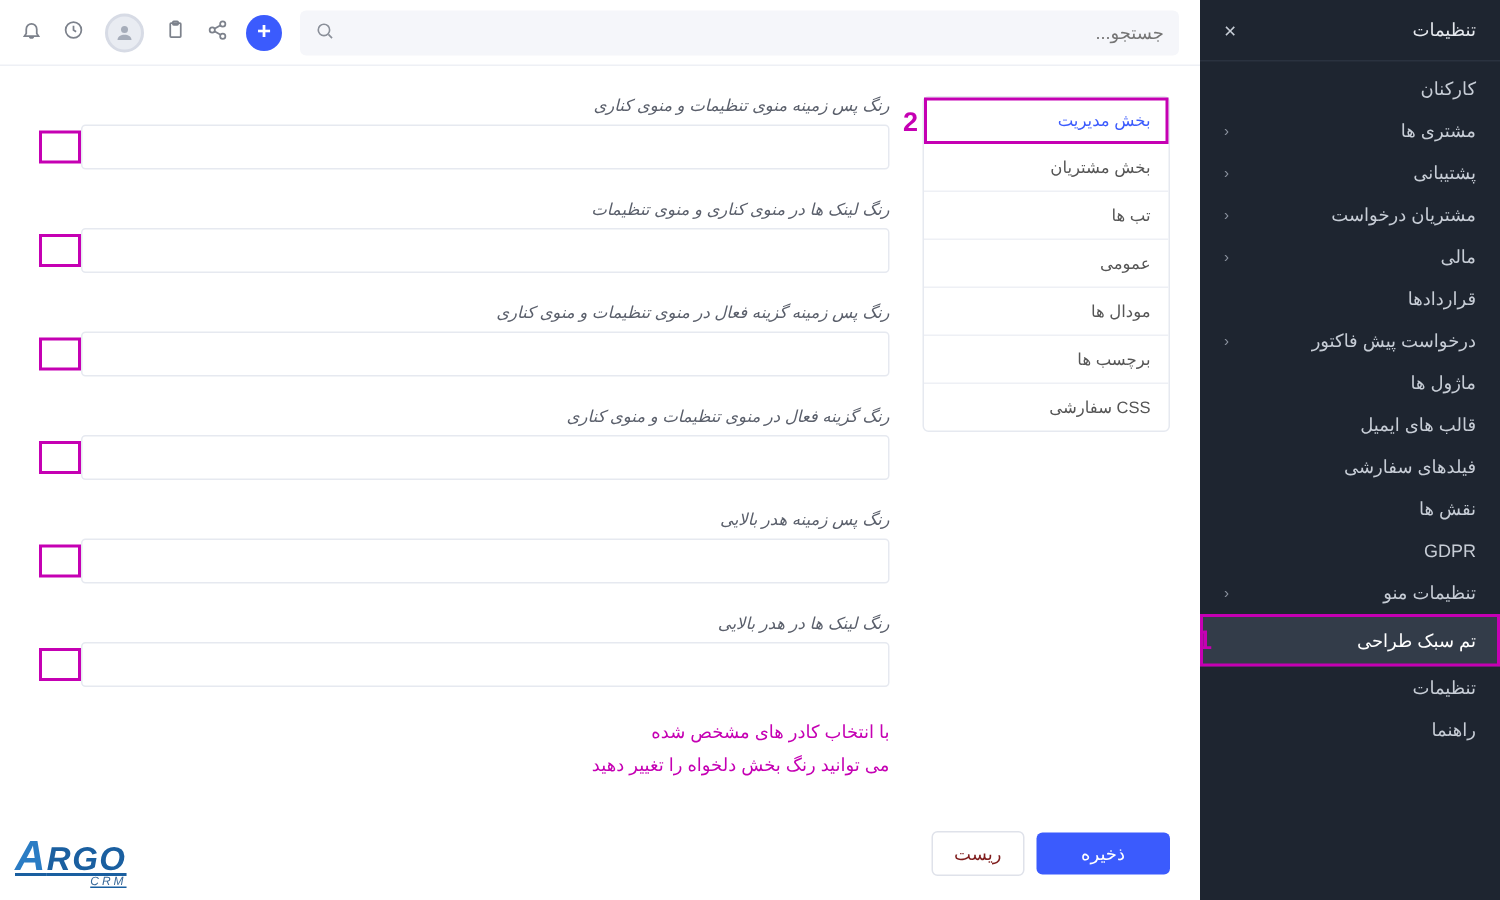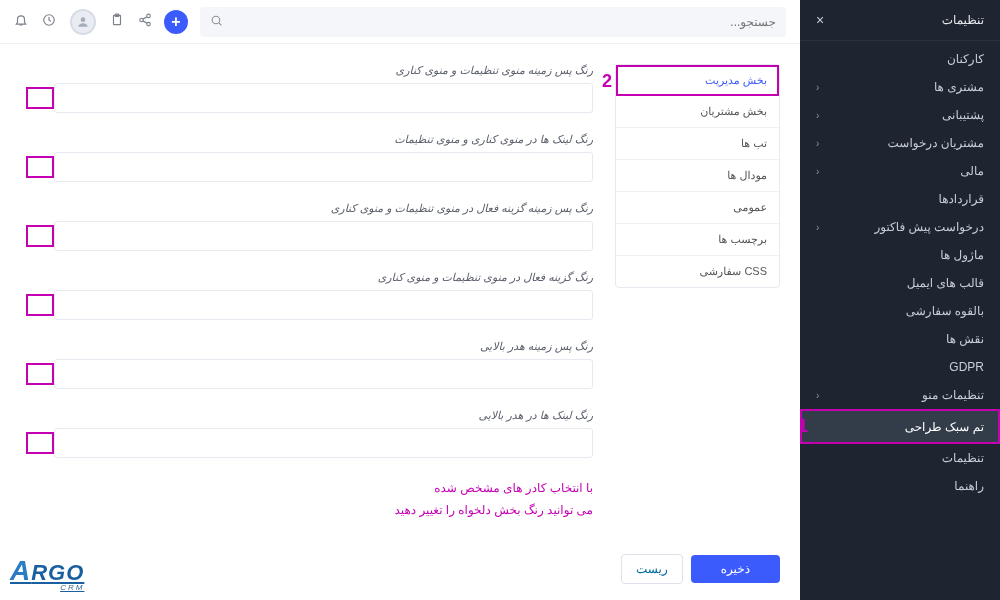--- a/index.html
+++ b/index.html
@@ -32,21 +32,21 @@
 .marker-2 { position: absolute; left: -16px; top: 4px; color: #c500b3; font-weight: bold; font-size: 18px; }
 .form-area { flex: 1; padding-right: 4px; overflow-y: auto; }
 .field { margin-bottom: 20px; }
 .field-label { font-size: 11px; color: #5a5f6b; margin-bottom: 6px; display: block; font-style: italic; }
 .field-input-row { display: flex; align-items: center; }
 .color-box { width: 28px; height: 22px; border: 2px solid #c500b3; background: #fff; margin-left: 6px; cursor: pointer; }
 .text-input { flex: 1; height: 30px; border: 1px solid #e6e9f0; border-radius: 3px; padding: 0 8px; background: #fff; }
 .help-text { color: #c500b3; font-size: 12px; line-height: 1.8; margin-top: 6px; }
 .footer { padding: 12px 20px 16px; display: flex; gap: 8px; align-items: center; }
 .btn-save { background: #3b5bfd; color: #fff; border: none; border-radius: 4px; padding: 7px 30px; font-size: 12px; cursor: pointer; }
-.btn-reset { background: #fff; color: #0369a1; border: 1px solid #dfe2ea; border-radius: 4px; padding: 7px 14px; font-size: 12px; cursor: pointer; }
+.btn-reset { background: #fff; color: #7f1d1d; border: 1px solid #dfe2ea; border-radius: 4px; padding: 7px 14px; font-size: 12px; cursor: pointer; }
 .logo { position: absolute; bottom: 8px; left: 10px; font-style: italic; color: #1a5fa0; z-index: 2; pointer-events: none; text-decoration: underline; }
 .logo-main { font-size: 22px; font-weight: bold; letter-spacing: 1px; }
 .logo-a { color: #2a7cc4; font-size: 28px; }
 .logo-sub { font-size: 8px; letter-spacing: 2px; color: #3a6a9a; text-align: right; margin-top: -4px; }
 </style>
 </head>
 <body>
 
 <div class="app">
   <aside class="sidebar">
@@ -81,21 +81,21 @@
           <span>درخواست پیش فاکتور</span>
           <span class="chev">‹</span>
         </div>
         <div class="sidebar-item">
           <span>ماژول ها</span>
         </div>
         <div class="sidebar-item">
           <span>قالب های ایمیل</span>
         </div>
         <div class="sidebar-item">
-          <span>بالقوه سفارشی</span>
+          <span>فیلدهای سفارشی</span>
         </div>
         <div class="sidebar-item">
           <span>نقش ها</span>
         </div>
         <div class="sidebar-item">
           <span>GDPR</span>
         </div>
         <div class="sidebar-item">
           <span>تنظیمات منو</span>
           <span class="chev">‹</span>
@@ -161,22 +161,22 @@
         </span>
       </div>
     </div>
 
     <div class="content">
       <nav class="sec-nav">
         <div class="sec-nav-list" id="secnav-list">
             <div class="sec-nav-item active">بخش مدیریت<span class="marker-2">2</span></div>
             <div class="sec-nav-item">بخش مشتریان</div>
             <div class="sec-nav-item">تب ها</div>
+            <div class="sec-nav-item">عمومی</div>
             <div class="sec-nav-item">مودال ها</div>
-            <div class="sec-nav-item">عمومی</div>
             <div class="sec-nav-item">برچسب ها</div>
             <div class="sec-nav-item">CSS سفارشی</div>
           </div>
       </nav>
       <div class="form-area">
         <div id="fields-container">
             <div class="field">
               <label class="field-label">رنگ پس زمینه منوی تنظیمات و منوی کناری</label>
               <div class="field-input-row">
                 <input class="text-input" style="">

